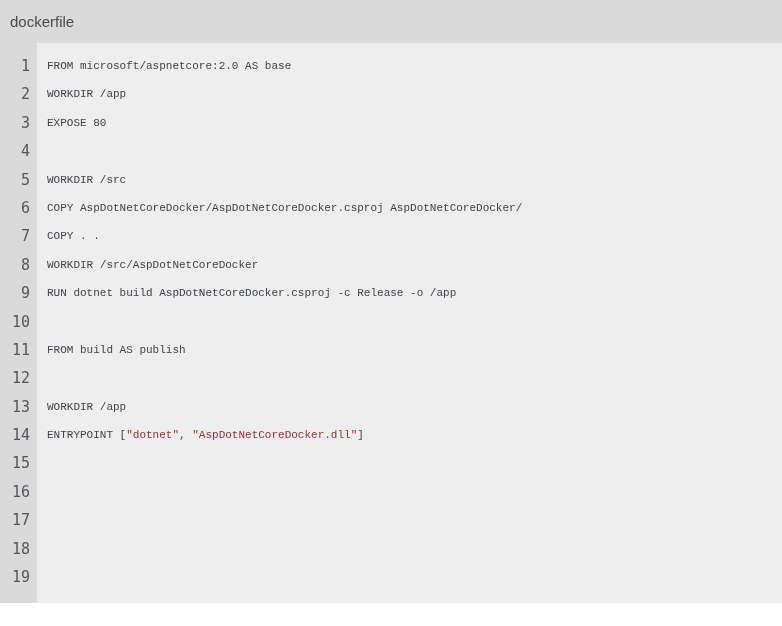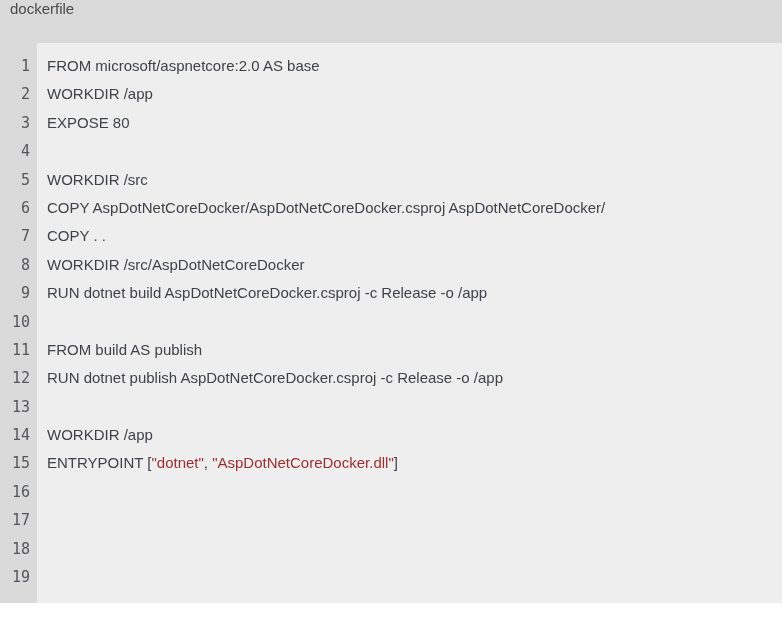--- a/index.html
+++ b/index.html
@@ -19,20 +19,21 @@
     background: var(--page-bg);
     overflow: hidden;
   }
   .codeblock {
     width: 782px;
   }
   .codeblock-header {
     height: 43px;
     background: var(--chrome-bg);
     display: flex;
+    align-items: center;
     padding-left: 10px;
     font-family: "Liberation Sans", sans-serif;
     font-size: 15px;
     color: var(--title-text);
   }
   .codeblock-body {
     display: flex;
     align-items: stretch;
   }
   .gutter {
@@ -53,22 +54,22 @@
   }
   .code-area {
     flex: 1 1 auto;
     background: var(--code-bg);
     padding: 9px 0 12px 10px;
     overflow: hidden;
   }
   .code-line {
     height: var(--lh);
     line-height: var(--lh);
-    font-family: Liberation Sans, sans-serif;
-    font-size: 15px;
+    font-family: Liberation Mono, monospace;
+    font-size: 11px;
     color: var(--code-text);
     white-space: pre;
   }
   .seg-plain { color: var(--code-text); }
   .seg-string { color: var(--string-text); }
 </style>
 </head>
 <body>
 
 <div class="codeblock">
@@ -102,19 +103,18 @@
         <div class="code-line"><span class="seg-plain">WORKDIR /app</span></div>
         <div class="code-line"><span class="seg-plain">EXPOSE 80</span></div>
         <div class="code-line"></div>
         <div class="code-line"><span class="seg-plain">WORKDIR /src</span></div>
         <div class="code-line"><span class="seg-plain">COPY AspDotNetCoreDocker/AspDotNetCoreDocker.csproj AspDotNetCoreDocker/</span></div>
         <div class="code-line"><span class="seg-plain">COPY . .</span></div>
         <div class="code-line"><span class="seg-plain">WORKDIR /src/AspDotNetCoreDocker</span></div>
         <div class="code-line"><span class="seg-plain">RUN dotnet build AspDotNetCoreDocker.csproj -c Release -o /app</span></div>
         <div class="code-line"></div>
         <div class="code-line"><span class="seg-plain">FROM build AS publish</span></div>
-        <div class="code-line"><span class="seg-plain">RUN dotnet publish AspDotNetCoreDocker.csproj -c Release -o /app</span></div>
         <div class="code-line"></div>
         <div class="code-line"><span class="seg-plain">WORKDIR /app</span></div>
         <div class="code-line"><span class="seg-plain">ENTRYPOINT [</span><span class="seg-string">"dotnet"</span><span class="seg-plain">, </span><span class="seg-string">"AspDotNetCoreDocker.dll"</span><span class="seg-plain">]</span></div>
       </div>
   </div>
 </div>
 
 </body></html>

